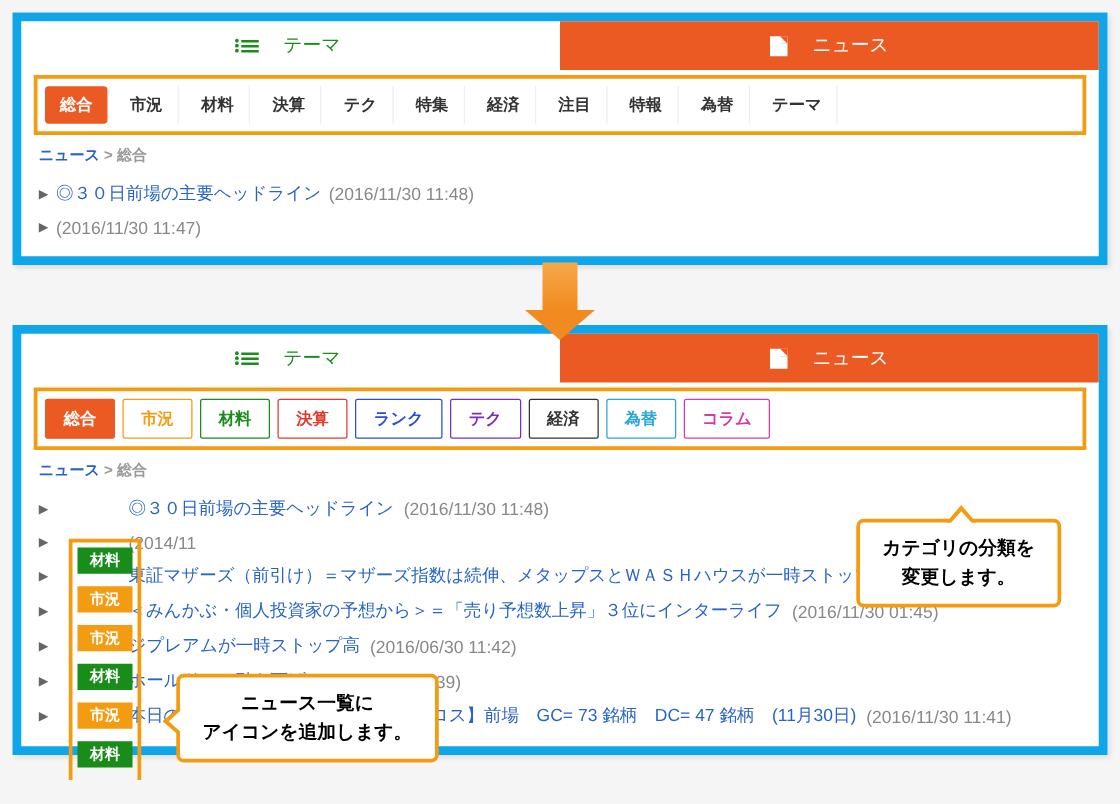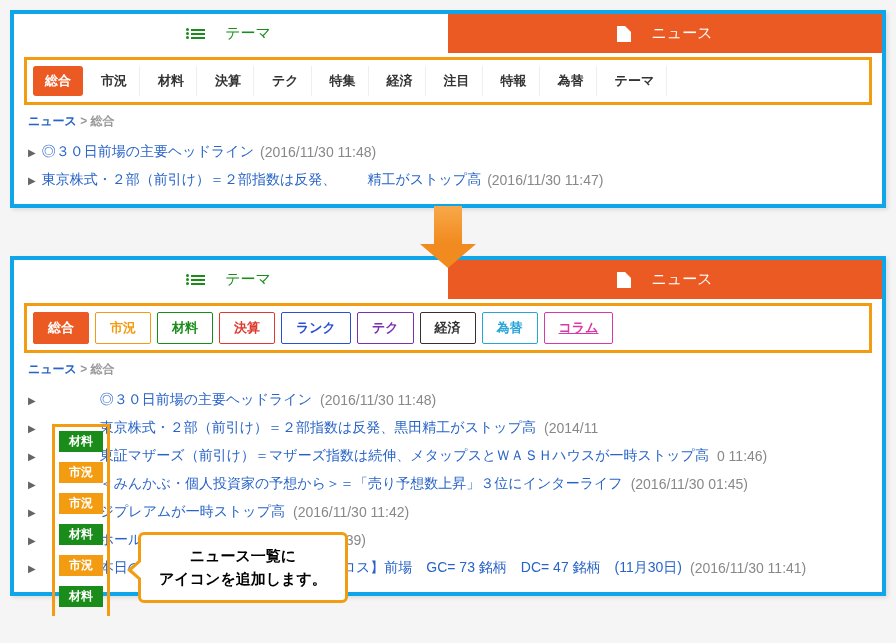--- a/index.html
+++ b/index.html
@@ -1,17 +1,17 @@
 <!DOCTYPE html>
 <html><head>
 <meta charset="utf-8">
 <style>
 * { margin: 0; padding: 0; box-sizing: border-box; }
 body { font-family: "Meiryo", "Hiragino Sans", sans-serif; background: #f5f5f5; padding: 10px; font-size: 13px; }
-.panel { background: #fff; border: 4px solid #0ea5e9; margin-bottom: 10px; position: relative; box-shadow: 2px 2px 4px rgba(0,0,0,0.1); }
+.panel { background: #fff; border: 7px solid #0ea5e9; margin-bottom: 10px; position: relative; box-shadow: 2px 2px 4px rgba(0,0,0,0.1); }
 .top-tabs { display: flex; }
 .top-tab { flex: 1; text-align: center; padding: 10px 0; font-size: 15px; display: flex; align-items: center; justify-content: center; gap: 20px; }
 .top-tab.theme { color: #1a8c1a; }
 .top-tab.news { background: #ec5a24; color: #fff; }
 .icon-list { display: inline-flex; flex-direction: column; gap: 2px; }
 .icon-list span { width: 14px; height: 2px; background: #1a8c1a; display: block; position: relative; }
 .icon-list span::before { content: ""; position: absolute; left: -5px; width: 3px; height: 3px; background: #1a8c1a; border-radius: 50%; top: -1px; }
 .icon-doc { width: 14px; height: 16px; background: #fff; position: relative; }
 .icon-doc::after { content: ""; position: absolute; top: 0; right: 0; border-top: 6px solid #ec5a24; border-left: 6px solid #fff; }
 .highlight-box { border: 3px solid #f39c12; margin: 4px 10px; padding: 6px; }
@@ -87,21 +87,20 @@
     <span class="cur">総合</span>
   </div>
   <div class="news-list">
     <div class="news-item">
       <span class="arrow">▶</span>
       <a>◎３０日前場の主要ヘッドライン</a>
       <span class="ts">(2016/11/30 11:48)</span>
     </div>
     <div class="news-item">
       <span class="arrow">▶</span>
-      <a><span>東京株式・２部（前引け）＝２部指数は反発、</span>&nbsp;&nbsp;&nbsp;&nbsp;&nbsp;&nbsp;&nbsp;&nbsp;<span>精工がストップ高</span></a>
       <span class="ts">(2016/11/30 11:47)</span>
     </div>
   </div>
 </div>
 
 <div class="big-arrow">
   <div class="big-arrow-stem"></div>
   <div class="big-arrow-head"></div>
 </div>
 
@@ -123,58 +122,57 @@
   <div class="highlight-box">
     <div class="cat-tabs-new" id="new-cats">
         <div class="cat-new active">総合</div>
         <div class="cat-new" style="color: rgb(243, 156, 18); border-color: rgb(243, 156, 18);">市況</div>
         <div class="cat-new" style="color: rgb(26, 140, 26); border-color: rgb(26, 140, 26);">材料</div>
         <div class="cat-new" style="color: rgb(224, 58, 47); border-color: rgb(224, 58, 47);">決算</div>
         <div class="cat-new" style="color: rgb(42, 79, 212); border-color: rgb(42, 79, 212);">ランク</div>
         <div class="cat-new" style="color: rgb(123, 47, 181); border-color: rgb(123, 47, 181);">テク</div>
         <div class="cat-new" style="color: rgb(51, 51, 51); border-color: rgb(51, 51, 51);">経済</div>
         <div class="cat-new" style="color: rgb(42, 165, 217); border-color: rgb(42, 165, 217);">為替</div>
-        <div class="cat-new" style="color: rgb(215, 58, 168); border-color: rgb(215, 58, 168); text-decoration: underline;">コラム</div>
+        <div class="cat-new" style="color: rgb(215, 58, 168); border-color: rgb(215, 58, 168);">コラム</div>
       </div>
   </div>
   <div class="breadcrumb">
     <span>ニュース</span>
     <span class="sep">&gt;</span>
     <span class="cur">総合</span>
   </div>
   <div class="news-list-new" id="new-news">
       <div class="news-item-new">
         <span class="arrow">▶</span>
         <span class="badge-slot"></span>
         <a>◎３０日前場の主要ヘッドライン</a> 
         <span class="ts">(2016/11/30 11:48)</span>
       </div>
       <div class="news-item-new">
         <span class="arrow">▶</span>
         <span class="badge-slot"></span>
-        <a>東京株式・２部（前引け）＝２部指数は反発、黒田精工がストップ高</a> 
         <span class="ts">(2014/11</span>
       </div>
       <div class="news-item-new">
         <span class="arrow">▶</span>
         <span class="badge-slot"></span>
         <a>東証マザーズ（前引け）＝マザーズ指数は続伸、メタップスとＷＡＳＨハウスが一時ストップ高</a> 
         <span class="ts">0 11:46)</span>
       </div>
       <div class="news-item-new">
         <span class="arrow">▶</span>
         <span class="badge-slot"></span>
         <a>＜みんかぶ・個人投資家の予想から＞＝「売り予想数上昇」３位にインターライフ</a> 
         <span class="ts">(2016/11/30 01:45)</span>
       </div>
       <div class="news-item-new">
         <span class="arrow">▶</span>
         <span class="badge-slot"></span>
         <a>ジプレアムが一時ストップ高</a> 
-        <span class="ts">(2016/11/30 11:42)</span>
+        <span class="ts">(2016/06/30 11:42)</span>
       </div>
       <div class="news-item-new">
         <span class="arrow">▶</span>
         <span class="badge-slot"></span>
         <a>ホールド」に引き下げ</a> 
         <span class="ts">(2016/11/30 11:39)</span>
       </div>
       <div class="news-item-new">
         <span class="arrow">▶</span>
         <span class="badge-slot"></span>
@@ -186,14 +184,15 @@
   <div class="badge-col" id="badge-col">
       <span class="badge" style="background: rgb(26, 140, 26);">材料</span>
       <span class="badge" style="background: rgb(243, 156, 18);">市況</span>
       <span class="badge" style="background: rgb(243, 156, 18);">市況</span>
       <span class="badge" style="background: rgb(26, 140, 26);">材料</span>
       <span class="badge" style="background: rgb(243, 156, 18);">市況</span>
       <span class="badge" style="background: rgb(26, 140, 26);">材料</span>
       <span class="badge" style="background: rgb(123, 47, 181);">テク</span>
     </div>
 
+  <div class="callout c1" id="co1">カテゴリの分類を<br>変更します。</div>
   <div class="callout c2" id="co2">ニュース一覧に<br>アイコンを追加します。</div>
 </div>
 
 </body></html>

